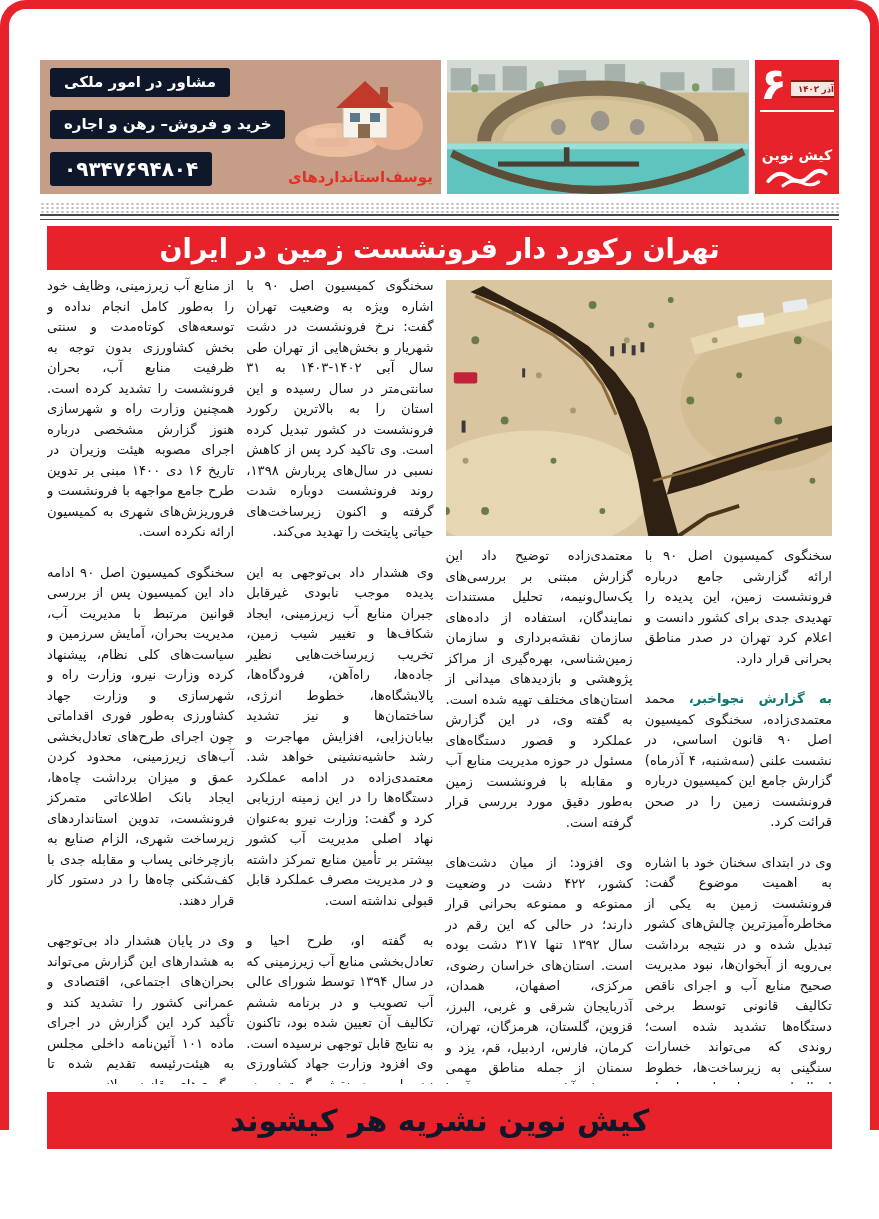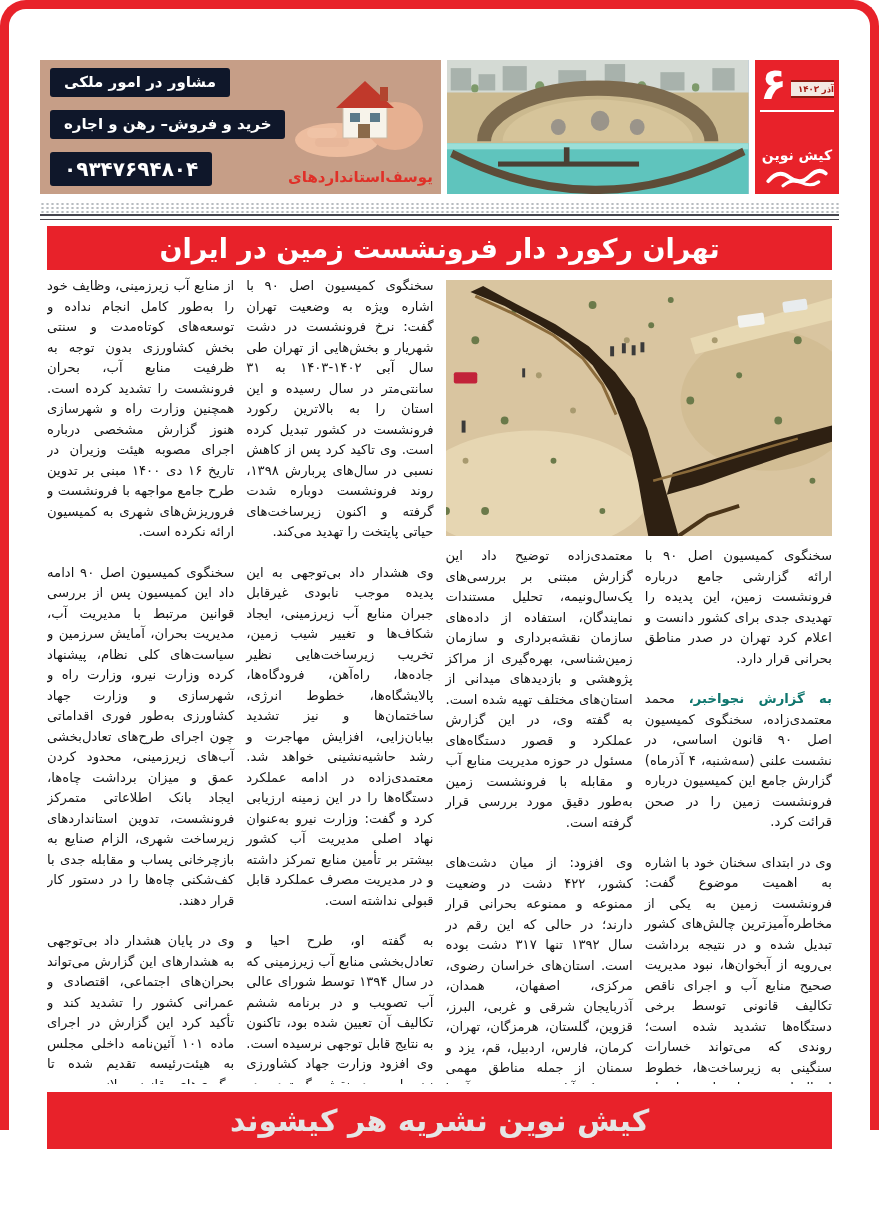--- a/index.html
+++ b/index.html
@@ -28,21 +28,21 @@
   .logo-text{font-weight:bold;font-size:14px;white-space:nowrap;direction:rtl;}
   
   .sep-dots{height:11px;margin:8px 40px 0;opacity:.7;
             background-image:radial-gradient(circle,#9aa0a6 1px,transparent 1.3px);background-size:5px 4px;}
   .sep-line{margin:1px 40px 0;height:3px;border-top:2px solid #46464e;border-bottom:1px solid #46464e;}
   
   .bar{margin:6px 47px 0;background:#e8222a;display:flex;align-items:center;justify-content:center;}
   .headline-bar{height:44px;}
   .headline-bar span{color:#fff;font-weight:bold;font-size:27px;direction:rtl;}
   .footer-bar{height:57px;margin-top:8px;}
-  .footer-bar span{color:#e5e5e5;font-weight:bold;font-size:30px;direction:rtl;}
+  .footer-bar span{color:#0f172a;font-weight:bold;font-size:30px;direction:rtl;}
   
   .article{position:relative;margin:6px 47px 0;height:808px;overflow:hidden;}
   .columns{display:flex;direction:rtl;gap:12px;height:100%;}
   .col{flex:1 1 0;font-size:13.2px;line-height:20.5px;color:#141414;text-align:justify;direction:rtl;}
   .col p{margin:0 0 20px;}
   .col.pad-top{padding-top:270px;box-sizing:border-box;}
   .lead{color:#0f766e;font-weight:bold;}
   .article-photo{position:absolute;top:4px;right:0;width:386px;height:256px;overflow:hidden;}
   .article-photo svg{display:block;width:100%;height:100%;}
 </style>

